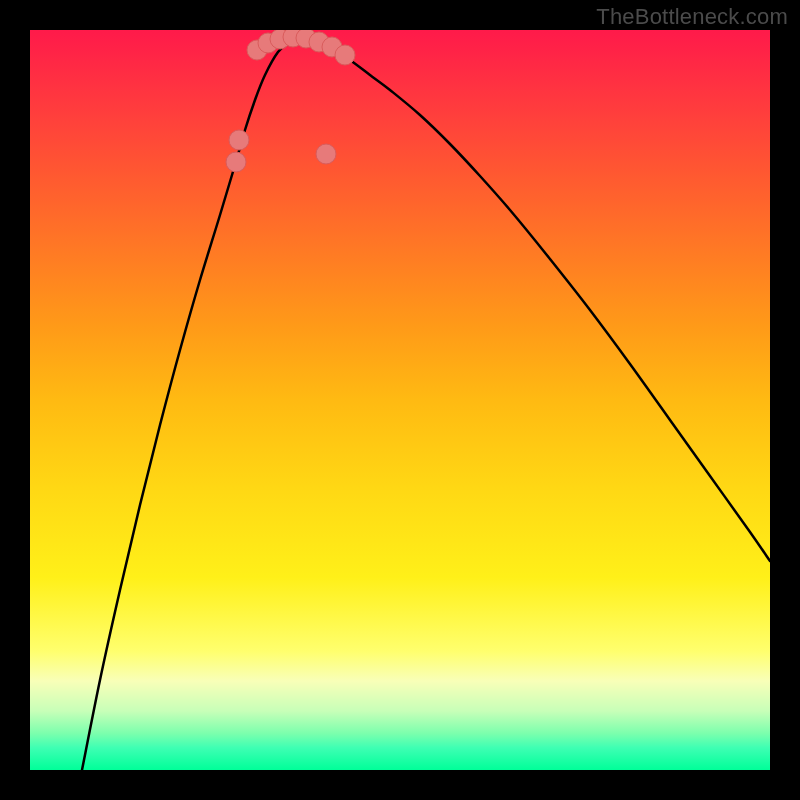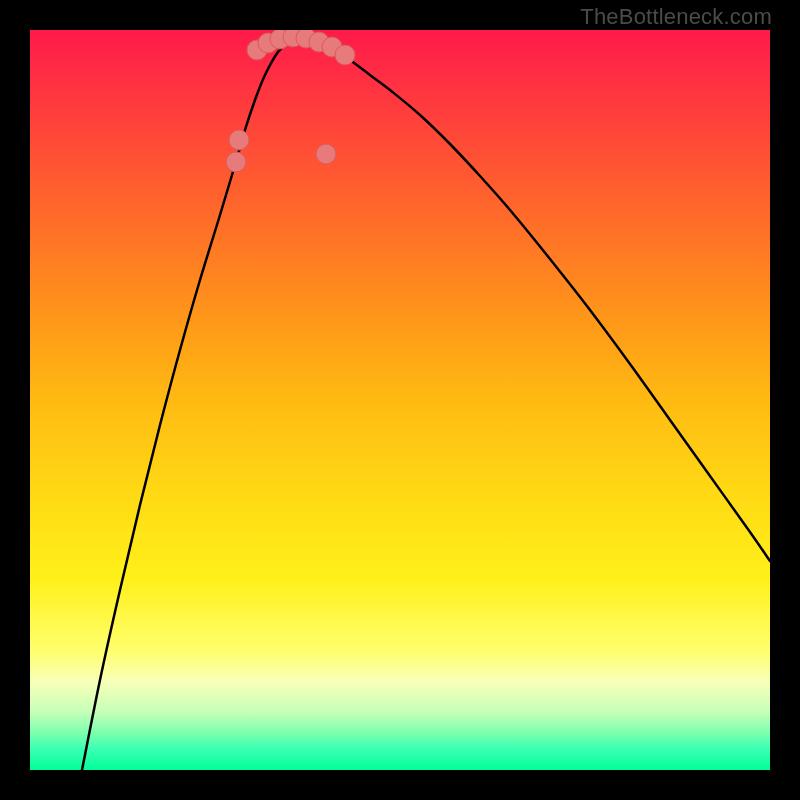--- a/index.html
+++ b/index.html
@@ -36,21 +36,21 @@
       #f8ffb8 88%,
       #c8ffb8 92%,
       #7dffad 95%,
       #3effb3 97%,
       #00ff99 100%
     );
   }
   .watermark {
     position: absolute;
     top: 4px;
-    right: 28px;
+    right: 12px;
     color: #4b4b4b;
     font-size: 22px;
     font-weight: 500;
     letter-spacing: 0.2px;
   }
   svg.curve, svg.markers {
     position: absolute;
     left: 30px;
     top: 30px;
     width: 740px;

